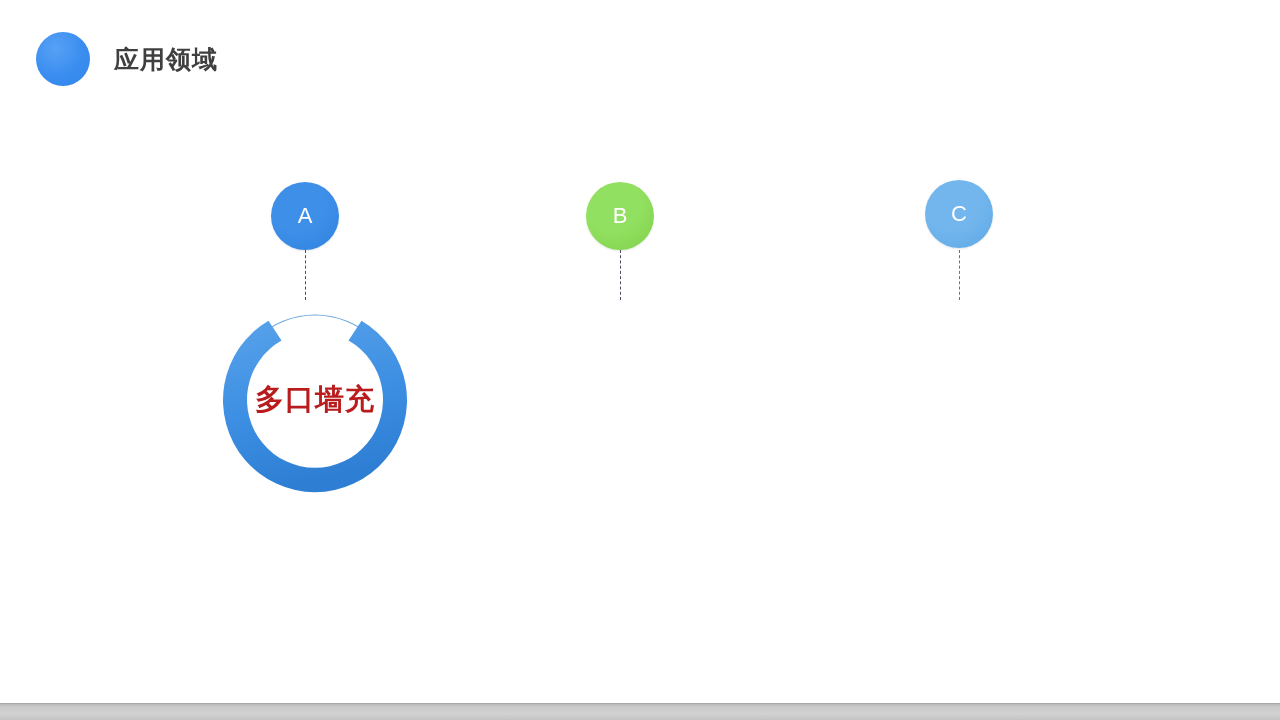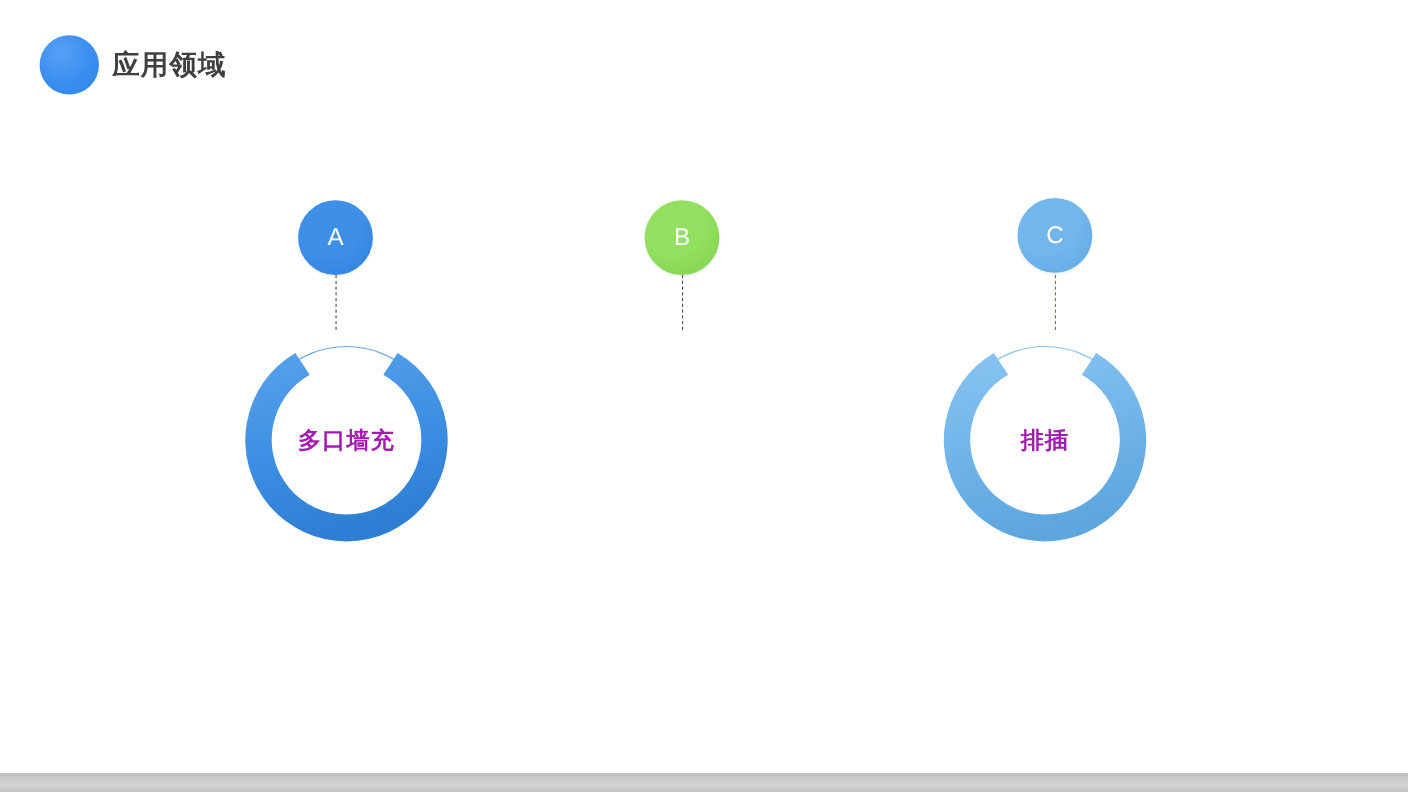--- a/index.html
+++ b/index.html
@@ -36,21 +36,21 @@
     height: 56px;
   }
   .header-bullet {
     width: 54px;
     height: 54px;
     border-radius: 50%;
     background: radial-gradient(circle at 36% 30%, #57a1f5 0%, #3b8ef0 52%, #2f85e8 100%);
     flex: 0 0 auto;
   }
   .header-title {
-    margin-left: 12px;
+    margin-left: 24px;
     font-size: 25px;
     font-weight: bold;
     color: #3f3f3f;
     letter-spacing: 1px;
     line-height: 1;
     white-space: nowrap;
   }
 
   
   .diagram {
@@ -123,23 +123,23 @@
   }
   .ring-label {
     position: absolute;
     left: 0;
     top: 0;
     width: 212px;
     height: 212px;
     display: flex;
     align-items: center;
     justify-content: center;
-    font-size: 21px;
+    font-size: 29px;
     font-weight: bold;
-    color: #a21caf;
+    color: #b91c1c;
     letter-spacing: 1px;
     pointer-events: none;
   }
 
   
   .bottom-bar {
     position: absolute;
     left: 0;
     top: 703px;
     width: 1280px;
@@ -193,37 +193,19 @@
         <span>B</span>
       </div>
       <div class="connector" style="border-left-color: rgb(74, 74, 99);"></div>
     </div>
 
     <div class="group g2">
       <div class="badge" style="background: radial-gradient(circle at 38% 30%, rgb(114, 182, 237) 0%, rgb(114, 182, 237) 45%, rgb(94, 168, 230) 100%);">
         <span>C</span>
       </div>
       <div class="connector" style="border-left-color: rgb(111, 122, 70);"></div>
-      <div class="ring-wrap">
-        <svg width="212" height="212" viewBox="0 0 212 212" aria-hidden="true">
-          <defs>
-            <linearGradient id="gradC" x1="0" y1="0" x2="0.25" y2="1">
-              <stop offset="0%" stop-color="#89c4f1"></stop>
-              <stop offset="55%" stop-color="#6fb4e9"></stop>
-              <stop offset="100%" stop-color="#5ea6e0"></stop>
-            </linearGradient>
-          </defs>
-          <circle cx="106" cy="106" r="85" fill="none" stroke="#8dc2e8" stroke-width="1.1"></circle>
-          <path d="M 152.5 26.8
-                   A 92 92 0 1 1 59.5 26.8
-                   L 72.5 46.6
-                   A 68 68 0 1 0 139.5 46.6
-                   Z" fill="url(#gradC)"></path>
-        </svg>
-        <div class="ring-label">排插</div>
-      </div>
     </div>
 
   </div>
 
   <div class="bottom-bar" style="background: linear-gradient(rgb(185, 185, 185) 0%, rgb(201, 201, 201) 18%, rgb(210, 210, 210) 60%, rgb(196, 196, 196) 100%);"></div>
 
 </div>
 
 </body></html>

